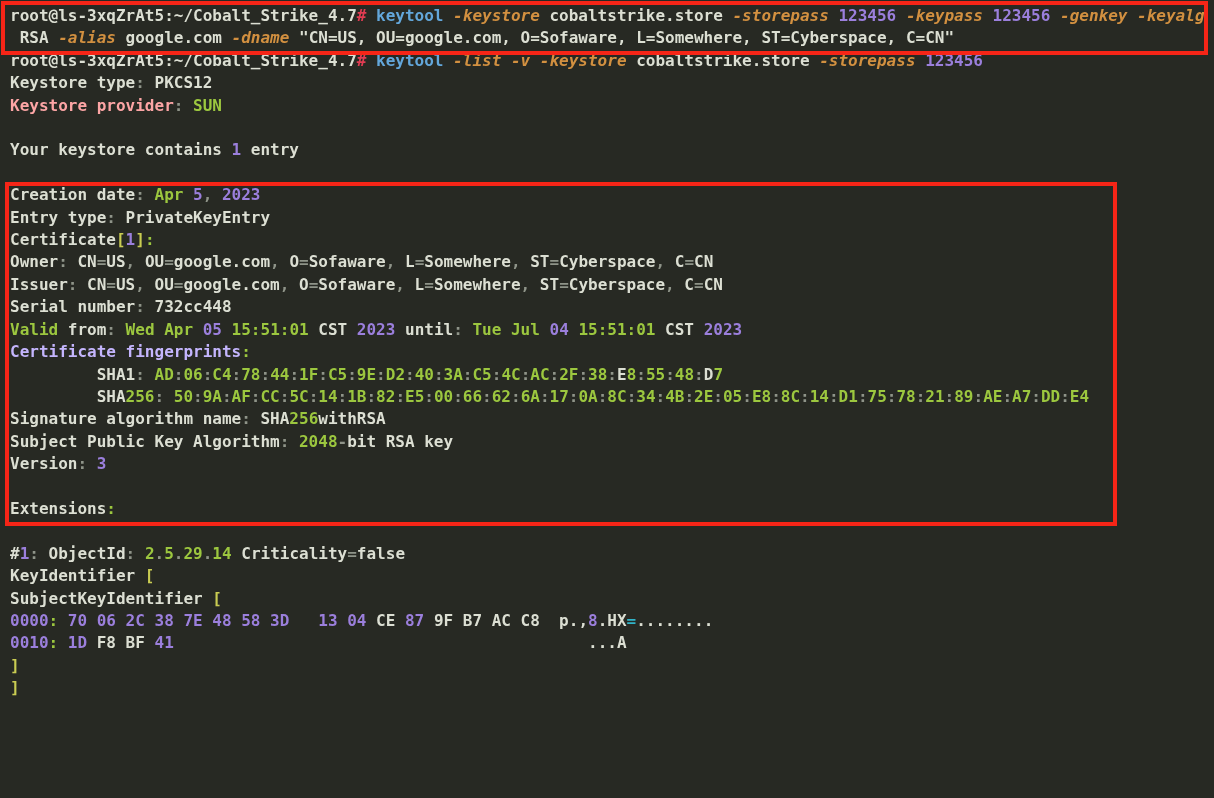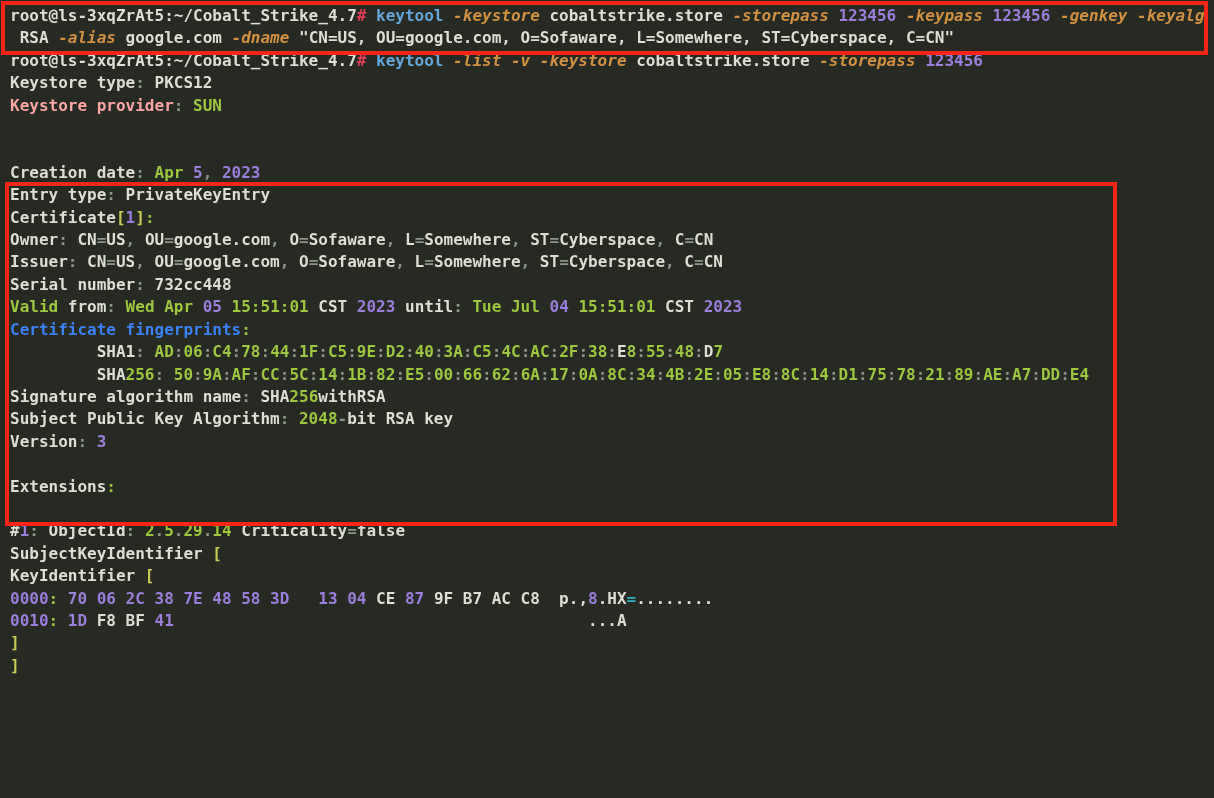--- a/index.html
+++ b/index.html
@@ -26,40 +26,41 @@
 <body>
 
 <div class="screen" id="screen" style="background: rgb(39, 41, 35);">
   <div id="terminal-lines">
       <div class="line"><span class="seg-w" style="color: rgb(220, 223, 211);">root@ls-3xqZrAt5:~/Cobalt_Strike_4.7</span><span class="seg-r" style="color: rgb(224, 60, 82);">#</span><span class="seg-b" style="color: rgb(99, 167, 219);"> keytool</span><span class="seg-o" style="color: rgb(210, 144, 64);"> -keystore</span><span class="seg-w" style="color: rgb(220, 223, 211);"> cobaltstrike.store</span><span class="seg-o" style="color: rgb(210, 144, 64);"> -storepass</span><span class="seg-p" style="color: rgb(155, 127, 220);"> 123456</span><span class="seg-o" style="color: rgb(210, 144, 64);"> -keypass</span><span class="seg-p" style="color: rgb(155, 127, 220);"> 123456</span><span class="seg-o" style="color: rgb(210, 144, 64);"> -genkey</span><span class="seg-o" style="color: rgb(210, 144, 64);"> -keyalg</span><span class="seg-c" style="color: rgb(49, 179, 199);"> ↵</span></div>
       <div class="line"><span class="seg-w" style="color: rgb(220, 223, 211);"> RSA</span><span class="seg-o" style="color: rgb(210, 144, 64);"> -alias</span><span class="seg-w" style="color: rgb(220, 223, 211);"> google.com</span><span class="seg-o" style="color: rgb(210, 144, 64);"> -dname</span><span class="seg-w" style="color: rgb(220, 223, 211);"> "CN=US, OU=google.com, O=Sofaware, L=Somewhere, ST=Cyberspace, C=CN"</span></div>
       <div class="line"><span class="seg-w" style="color: rgb(220, 223, 211);">root@ls-3xqZrAt5:~/Cobalt_Strike_4.7</span><span class="seg-r" style="color: rgb(224, 60, 82);">#</span><span class="seg-b" style="color: rgb(99, 167, 219);"> keytool</span><span class="seg-o" style="color: rgb(210, 144, 64);"> -list</span><span class="seg-o" style="color: rgb(210, 144, 64);"> -v</span><span class="seg-o" style="color: rgb(210, 144, 64);"> -keystore</span><span class="seg-w" style="color: rgb(220, 223, 211);"> cobaltstrike.store</span><span class="seg-o" style="color: rgb(210, 144, 64);"> -storepass</span><span class="seg-p" style="color: rgb(155, 127, 220);"> 123456</span></div>
       <div class="line"><span class="seg-w" style="color: rgb(220, 223, 211);">Keystore type</span><span class="seg-g" style="color: rgb(143, 148, 137);">: </span><span class="seg-w" style="color: rgb(220, 223, 211);">PKCS12</span></div>
       <div class="line"><span class="seg-w" style="color: #fca5a5;">Keystore provider</span><span class="seg-g" style="color: rgb(143, 148, 137);">: </span><span class="seg-gr" style="color: rgb(156, 199, 63);">SUN</span></div>
       <div class="line"></div>
+      <div class="line"><span class="seg-w" style="color: rgb(220, 223, 211);">Your keystore contains </span><span class="seg-p" style="color: rgb(155, 127, 220);">1</span><span class="seg-w" style="color: rgb(220, 223, 211);"> entry</span></div>
       <div class="line"></div>
       <div class="line"><span class="seg-w" style="color: rgb(220, 223, 211);">Creation date</span><span class="seg-g" style="color: rgb(143, 148, 137);">: </span><span class="seg-gr" style="color: rgb(156, 199, 63);">Apr</span><span class="seg-w" style="color: rgb(220, 223, 211);"> </span><span class="seg-p" style="color: rgb(155, 127, 220);">5</span><span class="seg-g" style="color: rgb(143, 148, 137);">,</span><span class="seg-w" style="color: rgb(220, 223, 211);"> </span><span class="seg-p" style="color: rgb(155, 127, 220);">2023</span></div>
       <div class="line"><span class="seg-w" style="color: rgb(220, 223, 211);">Entry type</span><span class="seg-g" style="color: rgb(143, 148, 137);">: </span><span class="seg-w" style="color: rgb(220, 223, 211);">PrivateKeyEntry</span></div>
       <div class="line"><span class="seg-w" style="color: rgb(220, 223, 211);">Certificate</span><span class="seg-y" style="color: rgb(201, 204, 82);">[</span><span class="seg-p" style="color: rgb(155, 127, 220);">1</span><span class="seg-y" style="color: rgb(201, 204, 82);">]</span><span class="seg-gr" style="color: rgb(156, 199, 63);">:</span></div>
       <div class="line"><span class="seg-w" style="color: rgb(220, 223, 211);">Owner</span><span class="seg-g" style="color: rgb(143, 148, 137);">: </span><span class="seg-w" style="color: rgb(220, 223, 211);">CN</span><span class="seg-g" style="color: rgb(143, 148, 137);">=</span><span class="seg-w" style="color: rgb(220, 223, 211);">US</span><span class="seg-g" style="color: rgb(143, 148, 137);">, </span><span class="seg-w" style="color: rgb(220, 223, 211);">OU</span><span class="seg-g" style="color: rgb(143, 148, 137);">=</span><span class="seg-w" style="color: rgb(220, 223, 211);">google.com</span><span class="seg-g" style="color: rgb(143, 148, 137);">, </span><span class="seg-w" style="color: rgb(220, 223, 211);">O</span><span class="seg-g" style="color: rgb(143, 148, 137);">=</span><span class="seg-w" style="color: rgb(220, 223, 211);">Sofaware</span><span class="seg-g" style="color: rgb(143, 148, 137);">, </span><span class="seg-w" style="color: rgb(220, 223, 211);">L</span><span class="seg-g" style="color: rgb(143, 148, 137);">=</span><span class="seg-w" style="color: rgb(220, 223, 211);">Somewhere</span><span class="seg-g" style="color: rgb(143, 148, 137);">, </span><span class="seg-w" style="color: rgb(220, 223, 211);">ST</span><span class="seg-g" style="color: rgb(143, 148, 137);">=</span><span class="seg-w" style="color: rgb(220, 223, 211);">Cyberspace</span><span class="seg-g" style="color: rgb(143, 148, 137);">, </span><span class="seg-w" style="color: rgb(220, 223, 211);">C</span><span class="seg-g" style="color: rgb(143, 148, 137);">=</span><span class="seg-w" style="color: rgb(220, 223, 211);">CN</span></div>
       <div class="line"><span class="seg-w" style="color: rgb(220, 223, 211);">Issuer</span><span class="seg-g" style="color: rgb(143, 148, 137);">: </span><span class="seg-w" style="color: rgb(220, 223, 211);">CN</span><span class="seg-g" style="color: rgb(143, 148, 137);">=</span><span class="seg-w" style="color: rgb(220, 223, 211);">US</span><span class="seg-g" style="color: rgb(143, 148, 137);">, </span><span class="seg-w" style="color: rgb(220, 223, 211);">OU</span><span class="seg-g" style="color: rgb(143, 148, 137);">=</span><span class="seg-w" style="color: rgb(220, 223, 211);">google.com</span><span class="seg-g" style="color: rgb(143, 148, 137);">, </span><span class="seg-w" style="color: rgb(220, 223, 211);">O</span><span class="seg-g" style="color: rgb(143, 148, 137);">=</span><span class="seg-w" style="color: rgb(220, 223, 211);">Sofaware</span><span class="seg-g" style="color: rgb(143, 148, 137);">, </span><span class="seg-w" style="color: rgb(220, 223, 211);">L</span><span class="seg-g" style="color: rgb(143, 148, 137);">=</span><span class="seg-w" style="color: rgb(220, 223, 211);">Somewhere</span><span class="seg-g" style="color: rgb(143, 148, 137);">, </span><span class="seg-w" style="color: rgb(220, 223, 211);">ST</span><span class="seg-g" style="color: rgb(143, 148, 137);">=</span><span class="seg-w" style="color: rgb(220, 223, 211);">Cyberspace</span><span class="seg-g" style="color: rgb(143, 148, 137);">, </span><span class="seg-w" style="color: rgb(220, 223, 211);">C</span><span class="seg-g" style="color: rgb(143, 148, 137);">=</span><span class="seg-w" style="color: rgb(220, 223, 211);">CN</span></div>
       <div class="line"><span class="seg-w" style="color: rgb(220, 223, 211);">Serial number</span><span class="seg-g" style="color: rgb(143, 148, 137);">: </span><span class="seg-w" style="color: rgb(220, 223, 211);">732cc448</span></div>
       <div class="line"><span class="seg-gr" style="color: rgb(156, 199, 63);">Valid</span><span class="seg-w" style="color: rgb(220, 223, 211);"> from</span><span class="seg-g" style="color: rgb(143, 148, 137);">: </span><span class="seg-gr" style="color: rgb(156, 199, 63);">Wed Apr</span><span class="seg-w" style="color: rgb(220, 223, 211);"> </span><span class="seg-p" style="color: rgb(155, 127, 220);">05</span><span class="seg-w" style="color: rgb(220, 223, 211);"> </span><span class="seg-gr" style="color: rgb(156, 199, 63);">15:51:01</span><span class="seg-w" style="color: rgb(220, 223, 211);"> CST </span><span class="seg-p" style="color: rgb(155, 127, 220);">2023</span><span class="seg-w" style="color: rgb(220, 223, 211);"> until</span><span class="seg-g" style="color: rgb(143, 148, 137);">: </span><span class="seg-gr" style="color: rgb(156, 199, 63);">Tue Jul</span><span class="seg-w" style="color: rgb(220, 223, 211);"> </span><span class="seg-p" style="color: rgb(155, 127, 220);">04</span><span class="seg-w" style="color: rgb(220, 223, 211);"> </span><span class="seg-gr" style="color: rgb(156, 199, 63);">15:51:01</span><span class="seg-w" style="color: rgb(220, 223, 211);"> CST </span><span class="seg-p" style="color: rgb(155, 127, 220);">2023</span></div>
-      <div class="line"><span class="seg-w" style="color: #3b82f6;">Certificate fingerprints</span><span class="seg-gr" style="color: rgb(156, 199, 63);">:</span></div>
+      <div class="line"><span class="seg-w" style="color: #c4b5fd;">Certificate fingerprints</span><span class="seg-gr" style="color: rgb(156, 199, 63);">:</span></div>
       <div class="line"><span class="seg-w" style="color: rgb(220, 223, 211);">         SHA1</span><span class="seg-g" style="color: rgb(143, 148, 137);">: </span><span class="seg-gr" style="color: rgb(156, 199, 63);">AD</span><span class="seg-g" style="color: rgb(143, 148, 137);">:</span><span class="seg-gr" style="color: rgb(156, 199, 63);">06</span><span class="seg-g" style="color: rgb(143, 148, 137);">:</span><span class="seg-gr" style="color: rgb(156, 199, 63);">C4</span><span class="seg-g" style="color: rgb(143, 148, 137);">:</span><span class="seg-gr" style="color: rgb(156, 199, 63);">78</span><span class="seg-g" style="color: rgb(143, 148, 137);">:</span><span class="seg-gr" style="color: rgb(156, 199, 63);">44</span><span class="seg-g" style="color: rgb(143, 148, 137);">:</span><span class="seg-gr" style="color: rgb(156, 199, 63);">1F</span><span class="seg-g" style="color: rgb(143, 148, 137);">:</span><span class="seg-gr" style="color: rgb(156, 199, 63);">C5</span><span class="seg-g" style="color: rgb(143, 148, 137);">:</span><span class="seg-gr" style="color: rgb(156, 199, 63);">9E</span><span class="seg-g" style="color: rgb(143, 148, 137);">:</span><span class="seg-gr" style="color: rgb(156, 199, 63);">D2</span><span class="seg-g" style="color: rgb(143, 148, 137);">:</span><span class="seg-gr" style="color: rgb(156, 199, 63);">40</span><span class="seg-g" style="color: rgb(143, 148, 137);">:</span><span class="seg-gr" style="color: rgb(156, 199, 63);">3A</span><span class="seg-g" style="color: rgb(143, 148, 137);">:</span><span class="seg-gr" style="color: rgb(156, 199, 63);">C5</span><span class="seg-g" style="color: rgb(143, 148, 137);">:</span><span class="seg-gr" style="color: rgb(156, 199, 63);">4C</span><span class="seg-g" style="color: rgb(143, 148, 137);">:</span><span class="seg-gr" style="color: rgb(156, 199, 63);">AC</span><span class="seg-g" style="color: rgb(143, 148, 137);">:</span><span class="seg-gr" style="color: rgb(156, 199, 63);">2F</span><span class="seg-g" style="color: rgb(143, 148, 137);">:</span><span class="seg-gr" style="color: rgb(156, 199, 63);">38</span><span class="seg-g" style="color: rgb(143, 148, 137);">:</span><span class="seg-w" style="color: rgb(220, 223, 211);">E</span><span class="seg-gr" style="color: rgb(156, 199, 63);">8</span><span class="seg-g" style="color: rgb(143, 148, 137);">:</span><span class="seg-gr" style="color: rgb(156, 199, 63);">55</span><span class="seg-g" style="color: rgb(143, 148, 137);">:</span><span class="seg-gr" style="color: rgb(156, 199, 63);">48</span><span class="seg-g" style="color: rgb(143, 148, 137);">:</span><span class="seg-w" style="color: rgb(220, 223, 211);">D</span><span class="seg-gr" style="color: rgb(156, 199, 63);">7</span></div>
       <div class="line"><span class="seg-w" style="color: rgb(220, 223, 211);">         SHA</span><span class="seg-gr" style="color: rgb(156, 199, 63);">256</span><span class="seg-g" style="color: rgb(143, 148, 137);">: </span><span class="seg-gr" style="color: rgb(156, 199, 63);">50</span><span class="seg-g" style="color: rgb(143, 148, 137);">:</span><span class="seg-gr" style="color: rgb(156, 199, 63);">9A</span><span class="seg-g" style="color: rgb(143, 148, 137);">:</span><span class="seg-gr" style="color: rgb(156, 199, 63);">AF</span><span class="seg-g" style="color: rgb(143, 148, 137);">:</span><span class="seg-gr" style="color: rgb(156, 199, 63);">CC</span><span class="seg-g" style="color: rgb(143, 148, 137);">:</span><span class="seg-gr" style="color: rgb(156, 199, 63);">5C</span><span class="seg-g" style="color: rgb(143, 148, 137);">:</span><span class="seg-gr" style="color: rgb(156, 199, 63);">14</span><span class="seg-g" style="color: rgb(143, 148, 137);">:</span><span class="seg-gr" style="color: rgb(156, 199, 63);">1B</span><span class="seg-g" style="color: rgb(143, 148, 137);">:</span><span class="seg-gr" style="color: rgb(156, 199, 63);">82</span><span class="seg-g" style="color: rgb(143, 148, 137);">:</span><span class="seg-gr" style="color: rgb(156, 199, 63);">E5</span><span class="seg-g" style="color: rgb(143, 148, 137);">:</span><span class="seg-gr" style="color: rgb(156, 199, 63);">00</span><span class="seg-g" style="color: rgb(143, 148, 137);">:</span><span class="seg-gr" style="color: rgb(156, 199, 63);">66</span><span class="seg-g" style="color: rgb(143, 148, 137);">:</span><span class="seg-gr" style="color: rgb(156, 199, 63);">62</span><span class="seg-g" style="color: rgb(143, 148, 137);">:</span><span class="seg-gr" style="color: rgb(156, 199, 63);">6A</span><span class="seg-g" style="color: rgb(143, 148, 137);">:</span><span class="seg-gr" style="color: rgb(156, 199, 63);">17</span><span class="seg-g" style="color: rgb(143, 148, 137);">:</span><span class="seg-gr" style="color: rgb(156, 199, 63);">0A</span><span class="seg-g" style="color: rgb(143, 148, 137);">:</span><span class="seg-gr" style="color: rgb(156, 199, 63);">8C</span><span class="seg-g" style="color: rgb(143, 148, 137);">:</span><span class="seg-gr" style="color: rgb(156, 199, 63);">34</span><span class="seg-g" style="color: rgb(143, 148, 137);">:</span><span class="seg-gr" style="color: rgb(156, 199, 63);">4B</span><span class="seg-g" style="color: rgb(143, 148, 137);">:</span><span class="seg-gr" style="color: rgb(156, 199, 63);">2E</span><span class="seg-g" style="color: rgb(143, 148, 137);">:</span><span class="seg-gr" style="color: rgb(156, 199, 63);">05</span><span class="seg-g" style="color: rgb(143, 148, 137);">:</span><span class="seg-gr" style="color: rgb(156, 199, 63);">E8</span><span class="seg-g" style="color: rgb(143, 148, 137);">:</span><span class="seg-gr" style="color: rgb(156, 199, 63);">8C</span><span class="seg-g" style="color: rgb(143, 148, 137);">:</span><span class="seg-gr" style="color: rgb(156, 199, 63);">14</span><span class="seg-g" style="color: rgb(143, 148, 137);">:</span><span class="seg-gr" style="color: rgb(156, 199, 63);">D1</span><span class="seg-g" style="color: rgb(143, 148, 137);">:</span><span class="seg-gr" style="color: rgb(156, 199, 63);">75</span><span class="seg-g" style="color: rgb(143, 148, 137);">:</span><span class="seg-gr" style="color: rgb(156, 199, 63);">78</span><span class="seg-g" style="color: rgb(143, 148, 137);">:</span><span class="seg-gr" style="color: rgb(156, 199, 63);">21</span><span class="seg-g" style="color: rgb(143, 148, 137);">:</span><span class="seg-gr" style="color: rgb(156, 199, 63);">89</span><span class="seg-g" style="color: rgb(143, 148, 137);">:</span><span class="seg-gr" style="color: rgb(156, 199, 63);">AE</span><span class="seg-g" style="color: rgb(143, 148, 137);">:</span><span class="seg-gr" style="color: rgb(156, 199, 63);">A7</span><span class="seg-g" style="color: rgb(143, 148, 137);">:</span><span class="seg-gr" style="color: rgb(156, 199, 63);">DD</span><span class="seg-g" style="color: rgb(143, 148, 137);">:</span><span class="seg-gr" style="color: rgb(156, 199, 63);">E4</span></div>
       <div class="line"><span class="seg-w" style="color: rgb(220, 223, 211);">Signature algorithm name</span><span class="seg-g" style="color: rgb(143, 148, 137);">: </span><span class="seg-w" style="color: rgb(220, 223, 211);">SHA</span><span class="seg-gr" style="color: rgb(156, 199, 63);">256</span><span class="seg-w" style="color: rgb(220, 223, 211);">withRSA</span></div>
       <div class="line"><span class="seg-w" style="color: rgb(220, 223, 211);">Subject Public Key Algorithm</span><span class="seg-g" style="color: rgb(143, 148, 137);">: </span><span class="seg-gr" style="color: rgb(156, 199, 63);">2048</span><span class="seg-g" style="color: rgb(143, 148, 137);">-</span><span class="seg-w" style="color: rgb(220, 223, 211);">bit RSA key</span></div>
       <div class="line"><span class="seg-w" style="color: rgb(220, 223, 211);">Version</span><span class="seg-g" style="color: rgb(143, 148, 137);">: </span><span class="seg-p" style="color: rgb(155, 127, 220);">3</span></div>
       <div class="line"></div>
       <div class="line"><span class="seg-w" style="color: rgb(220, 223, 211);">Extensions</span><span class="seg-gr" style="color: rgb(156, 199, 63);">: </span></div>
       <div class="line"></div>
       <div class="line"><span class="seg-w" style="color: rgb(220, 223, 211);">#</span><span class="seg-p" style="color: rgb(155, 127, 220);">1</span><span class="seg-g" style="color: rgb(143, 148, 137);">: </span><span class="seg-w" style="color: rgb(220, 223, 211);">ObjectId</span><span class="seg-g" style="color: rgb(143, 148, 137);">: </span><span class="seg-gr" style="color: rgb(156, 199, 63);">2</span><span class="seg-g" style="color: rgb(143, 148, 137);">.</span><span class="seg-gr" style="color: rgb(156, 199, 63);">5</span><span class="seg-g" style="color: rgb(143, 148, 137);">.</span><span class="seg-gr" style="color: rgb(156, 199, 63);">29</span><span class="seg-g" style="color: rgb(143, 148, 137);">.</span><span class="seg-gr" style="color: rgb(156, 199, 63);">14</span><span class="seg-w" style="color: rgb(220, 223, 211);"> Criticality</span><span class="seg-g" style="color: rgb(143, 148, 137);">=</span><span class="seg-w" style="color: rgb(220, 223, 211);">false</span></div>
+      <div class="line"><span class="seg-w" style="color: rgb(220, 223, 211);">KeyIdentifier </span><span class="seg-y" style="color: rgb(201, 204, 82);">[</span></div>
       <div class="line"><span class="seg-w" style="color: rgb(220, 223, 211);">SubjectKeyIdentifier </span><span class="seg-y" style="color: rgb(201, 204, 82);">[</span></div>
-      <div class="line"><span class="seg-w" style="color: rgb(220, 223, 211);">KeyIdentifier </span><span class="seg-y" style="color: rgb(201, 204, 82);">[</span></div>
       <div class="line"><span class="seg-p" style="color: rgb(155, 127, 220);">0000</span><span class="seg-gr" style="color: rgb(156, 199, 63);">:</span><span class="seg-w" style="color: rgb(220, 223, 211);"> </span><span class="seg-p" style="color: rgb(155, 127, 220);">70 06 2C 38 7E 48 58 3D</span><span class="seg-w" style="color: rgb(220, 223, 211);">   </span><span class="seg-p" style="color: rgb(155, 127, 220);">13 04</span><span class="seg-w" style="color: rgb(220, 223, 211);"> CE </span><span class="seg-p" style="color: rgb(155, 127, 220);">87</span><span class="seg-w" style="color: rgb(220, 223, 211);"> 9F B7 AC C8  p.,</span><span class="seg-p" style="color: rgb(155, 127, 220);">8</span><span class="seg-w" style="color: rgb(220, 223, 211);">.HX</span><span class="seg-c" style="color: rgb(49, 179, 199);">=</span><span class="seg-w" style="color: rgb(220, 223, 211);">........</span></div>
       <div class="line"><span class="seg-p" style="color: rgb(155, 127, 220);">0010</span><span class="seg-gr" style="color: rgb(156, 199, 63);">:</span><span class="seg-w" style="color: rgb(220, 223, 211);"> </span><span class="seg-p" style="color: rgb(155, 127, 220);">1D</span><span class="seg-w" style="color: rgb(220, 223, 211);"> F8 BF </span><span class="seg-p" style="color: rgb(155, 127, 220);">41</span><span class="seg-w" style="color: rgb(220, 223, 211);">                                           ...A</span></div>
       <div class="line"><span class="seg-y" style="color: rgb(201, 204, 82);">]</span></div>
       <div class="line"><span class="seg-y" style="color: rgb(201, 204, 82);">]</span></div>
     </div>
 <div class="hl-box" style="top: 1px; left: 1px; width: 1207px; height: 54px; border-color: rgb(246, 37, 23);"></div>
     <div class="hl-box" style="top: 182px; left: 5px; width: 1112px; height: 344px; border-color: rgb(246, 37, 23);"></div>
   </div>
 
 </body></html>

